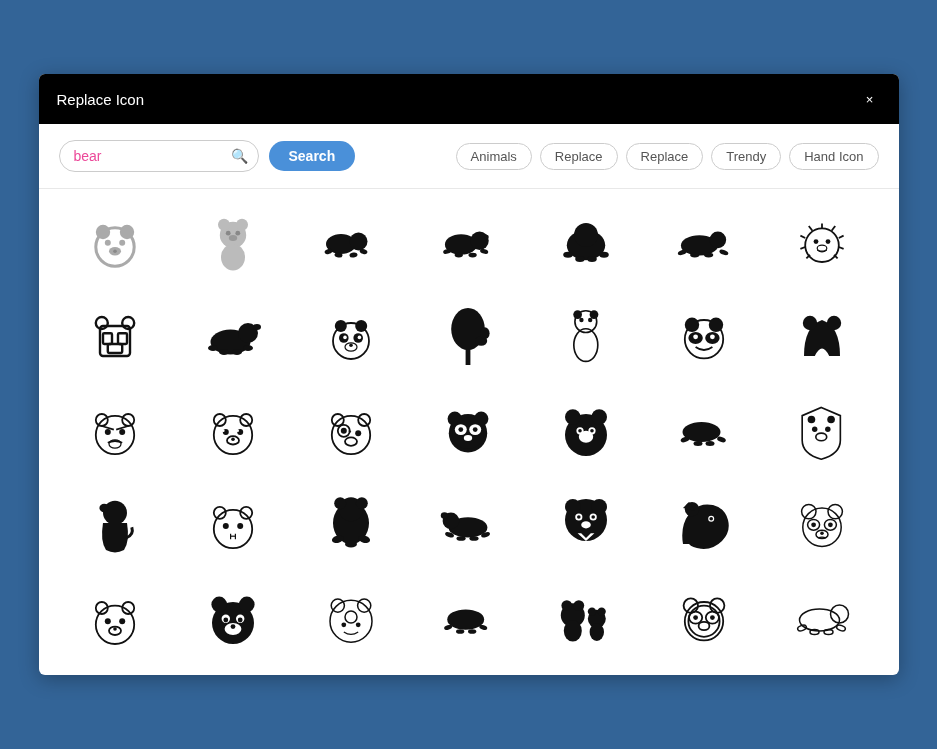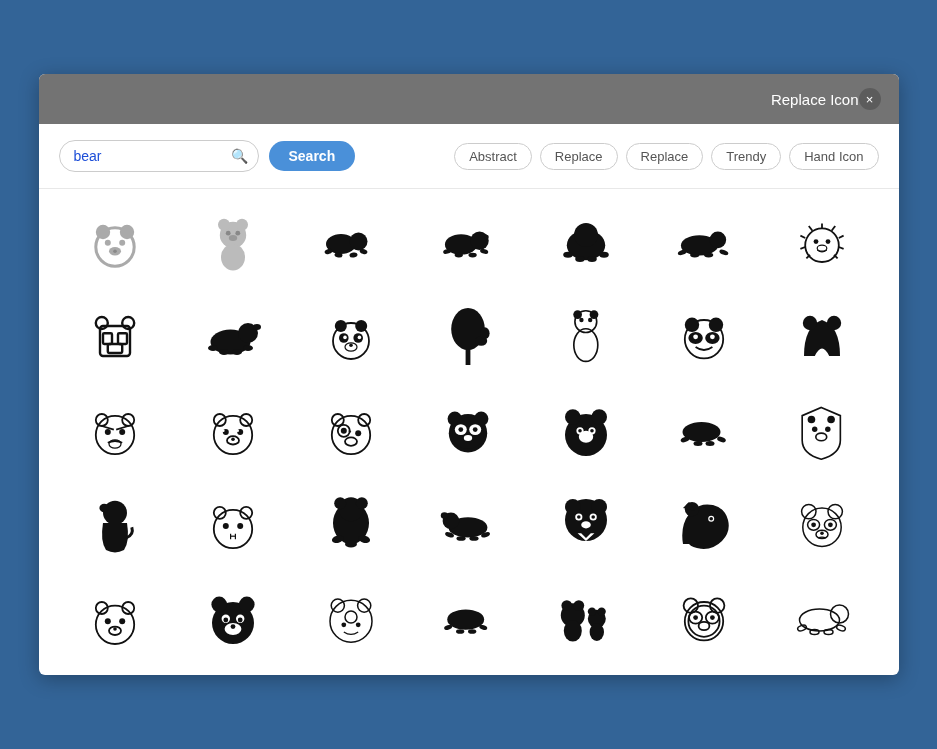--- a/index.html
+++ b/index.html
@@ -25,25 +25,25 @@
       background: #fff;
       border-radius: 6px;
       width: 860px;
       max-height: 720px;
       box-shadow: 0 4px 20px rgba(0,0,0,0.3);
       display: flex;
       flex-direction: column;
       overflow: hidden;
     }
     .modal-header {
-      background: #737373;
+      background: #000000;
       padding: 14px 18px;
       display: flex;
       align-items: center;
-      justify-content: flex-end;
+      justify-content: space-between;
       flex-shrink: 0;
     }
     .modal-title {
       color: #fff;
       font-size: 15px;
       font-weight: 500;
     }
     .close-btn {
       background: rgba(0,0,0,0.2);
       border: none;
@@ -71,21 +71,21 @@
       display: flex;
       align-items: center;
     }
     .search-input {
       border: 1px solid #ccc;
       border-radius: 20px;
       padding: 7px 36px 7px 14px;
       font-size: 14px;
       width: 200px;
       outline: none;
-      color: #1d4ed8;
+      color: #ec4899;
     }
     .search-icon-inner {
       position: absolute;
       right: 10px;
       color: #999;
       font-size: 14px;
       pointer-events: none;
     }
     .search-btn {
       background: #4a90d9;
@@ -155,21 +155,21 @@
       <span class="modal-title">Replace Icon</span>
       <button class="close-btn">×</button>
     </div>
     <div class="modal-toolbar">
       <div class="search-container">
         <input class="search-input" type="text" value="bear" style="">
         <span class="search-icon-inner">🔍</span>
       </div>
       <button class="search-btn">Search</button>
       <div class="filter-tags">
-        <button class="filter-tag">Abstract</button>
+        <button class="filter-tag">Animals</button>
         <button class="filter-tag">Replace</button>
         <button class="filter-tag">Replace</button>
         <button class="filter-tag">Trendy</button>
         <button class="filter-tag">Hand Icon</button>
       </div>
     </div>
     <div class="modal-body">
       <div class="icons-grid">
 
         <div class="icon-cell">

